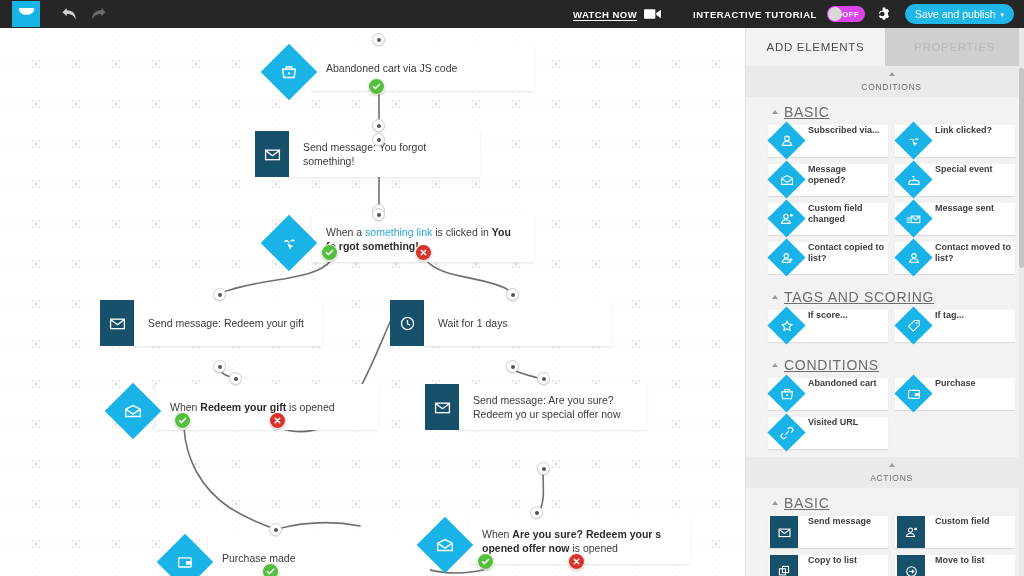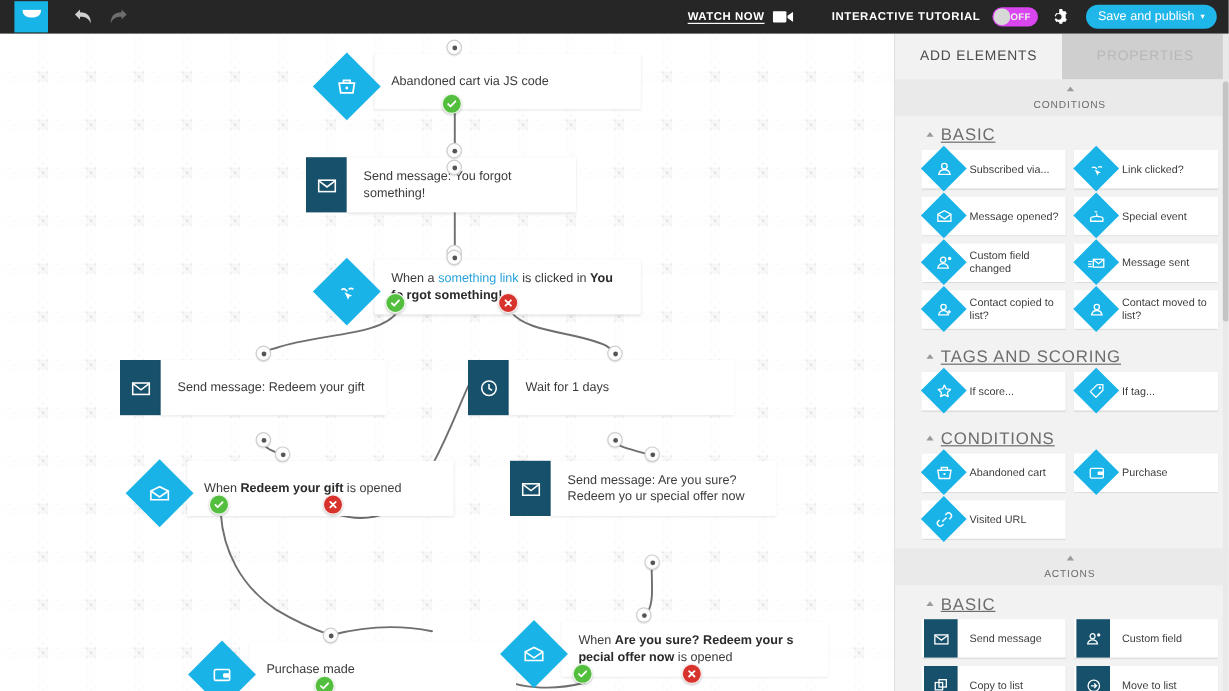--- a/index.html
+++ b/index.html
@@ -163,21 +163,21 @@
   .caret-up {
     width: 0; height: 0; border-left: 3.5px solid transparent;
     border-right: 3.5px solid transparent; border-bottom: 4px solid #9a9a9a;
   }
   .row { display: flex; padding: 0 0 0 22px; gap: 7px; background: #f2f2f2; }
   .row + .row { margin-top: 7px; }
   .rows-wrap { padding-bottom: 8px; background: #f2f2f2; }
 
   .item {
     width: 120px; height: 32px; position: relative;
-    display: flex; align-items: center;
+    display: flex;  font-weight: bold;
   }
   .item .tile {
     position: absolute; left: 0; top: 0; width: 120px; height: 32px;
     background: #ffffff; box-shadow: 0 1px 1px rgba(0,0,0,.09);
   }
   .item .lbl {
     position: relative; z-index: 3;
     margin-left: 40px; width: 76px;
     font-size: 9px; color: #3d3d3d; line-height: 11px;
   }
@@ -376,21 +376,21 @@
 
     <div class="node cond" style="left:418px; top:490px;">
       <div class="badge">
         <div class="diamond"></div>
         <svg class="ico" viewBox="0 0 22 22">
           <path fill="none" stroke="#fff" stroke-width="1.5" d="M3 17V9l8-4 8 4v8z"></path>
           <path fill="none" stroke="#fff" stroke-width="1.5" d="M3 9l8 5.5L19 9"></path>
         </svg>
       </div>
       <div class="body" style="width:222px; height:46px;">
-        <span id="n9text"><span>When </span><b>Are you sure? Redeem your s pecial offer now</b><span> is opened</span></span>
+        <span id="n9text"><span>When </span><b>Are you sure? Redeem your s opened offer now</b><span> is opened</span></span>
       </div>
     </div>
 
     <div id="ports-layer">
         <div class="port" style="left: 372px; top: 5px;"></div>
         <div class="port" style="left: 372px; top: 91px;"></div>
         <div class="port" style="left: 372px; top: 105px;"></div>
         <div class="port" style="left: 372px; top: 176px;"></div>
         <div class="port" style="left: 372px; top: 180px;"></div>
         <div class="port" style="left: 213px; top: 260px;"></div>

